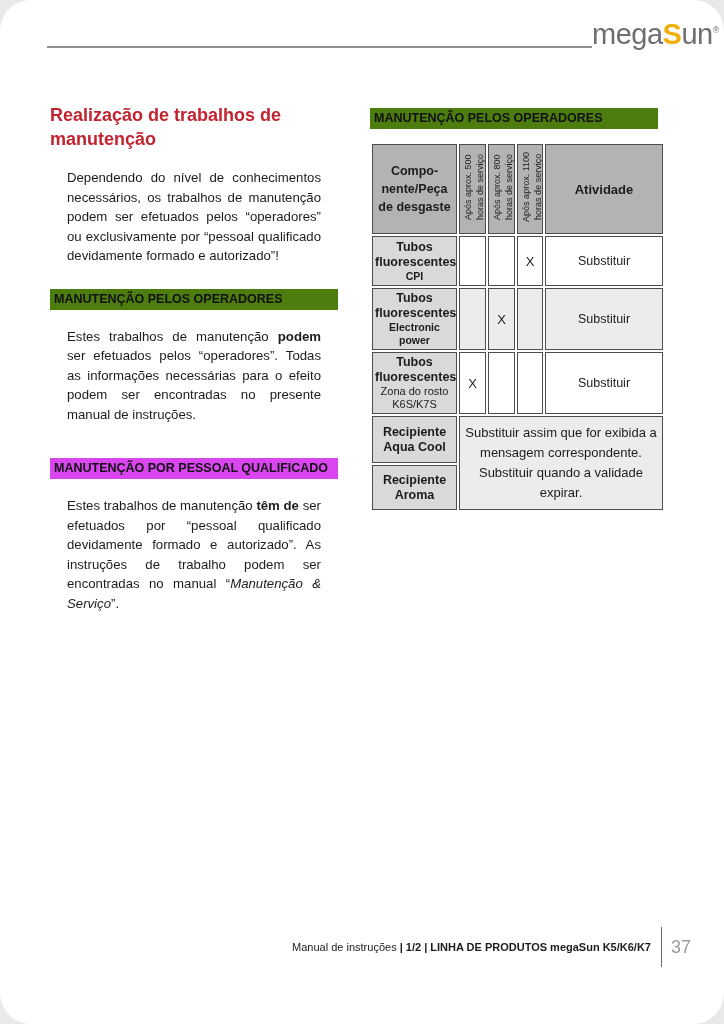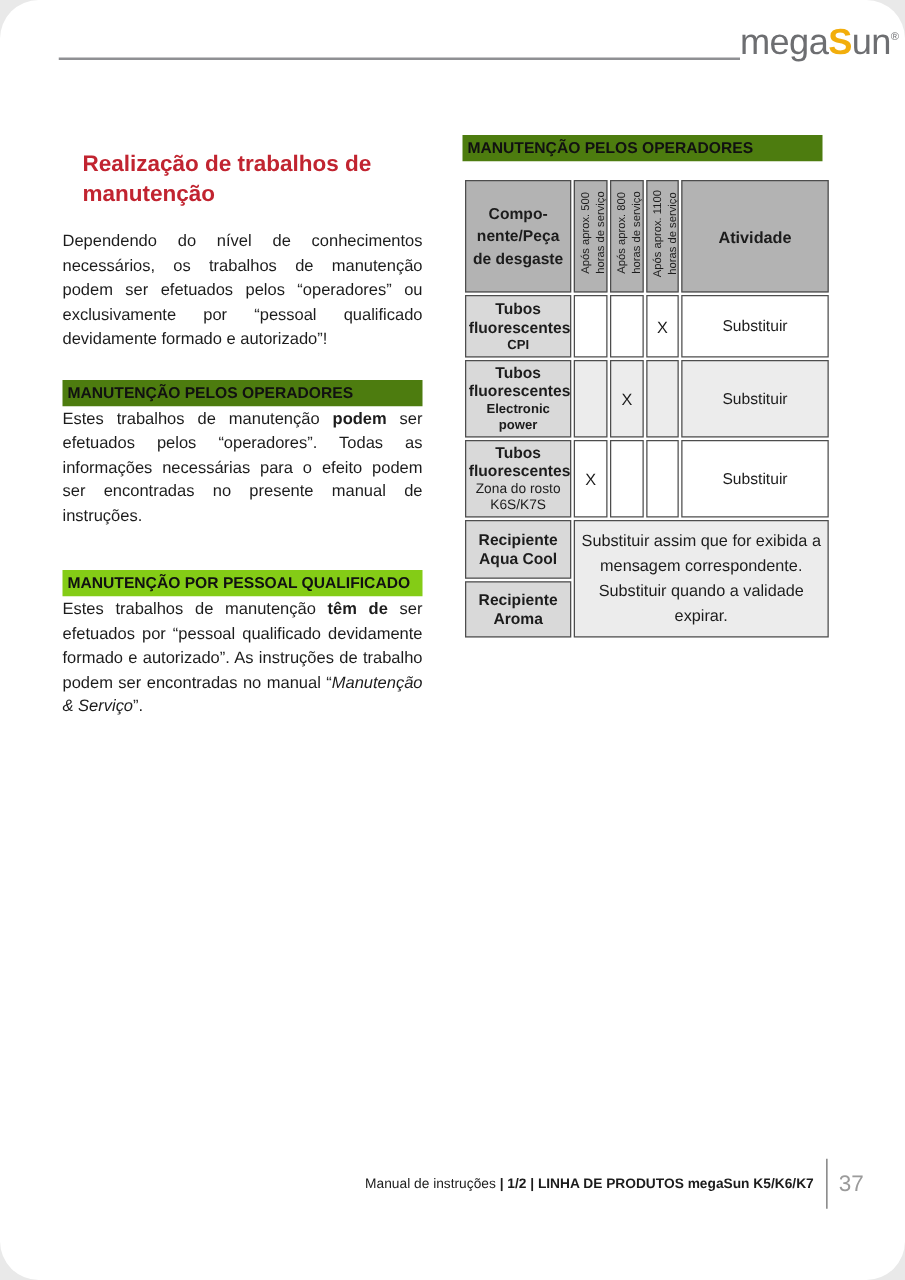--- a/index.html
+++ b/index.html
@@ -22,41 +22,41 @@
     position:absolute;left:592px;top:18px;
     font-size:29px;letter-spacing:-0.5px;
     color:#6d6e71;white-space:nowrap;
   }
   .logo .accent{color:#f2ae0c;font-weight:bold;}
   .logo sup{font-size:9px;vertical-align:super;color:#6d6e71;}
   
   .col-left{position:absolute;left:50px;top:103px;width:288px;}
   .col-right{position:absolute;left:370px;top:103px;width:288px;}
   h1.section-heading{
-    margin:16px;
+    margin:0;
     font-size:18px;line-height:24px;font-weight:bold;
     color:#c12430;
   }
   p.body-text{
-    margin:0;
+    margin:17px;
     font-size:13.2px;line-height:19.5px;
     text-align:justify;
     color:#1c1c1c;
   }
   .p-intro{margin-top:8px;}
   .p-after-bar{margin-top:5px;}
   .bar{
     box-sizing:border-box;
     width:100%;height:21px;
     padding:3px 0 0 4px;
     font-size:12.5px;font-weight:bold;color:#111;
     white-space:nowrap;overflow:hidden;
   }
   .bar-gray{background:#4d7c0f;}
-  .bar-salmon{background:#84cc16;}
+  .bar-salmon{background:#d946ef;}
   .bar1{margin-top:23px;}
   .bar2{margin-top:34px;}
   .col-right .bar{margin-top:5px;}
   
   table.maint{
     margin-top:13px;
     border-collapse:separate;border-spacing:2px;
     table-layout:fixed;width:289px;
   }
   table.maint td{

